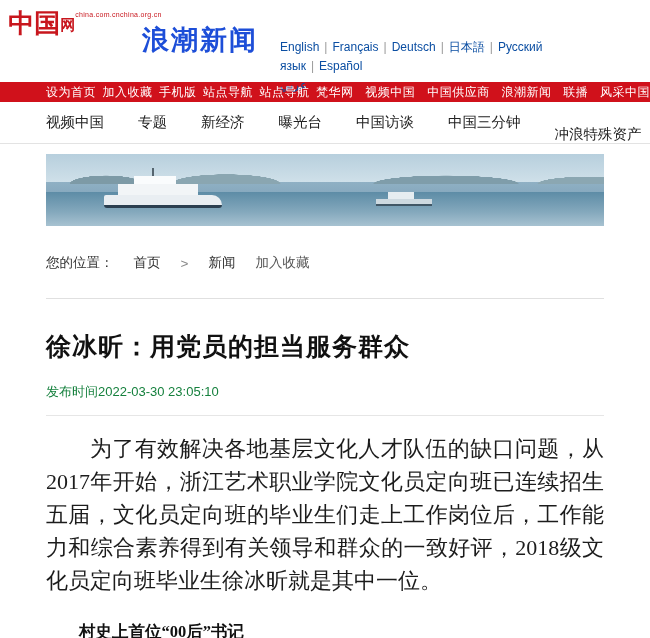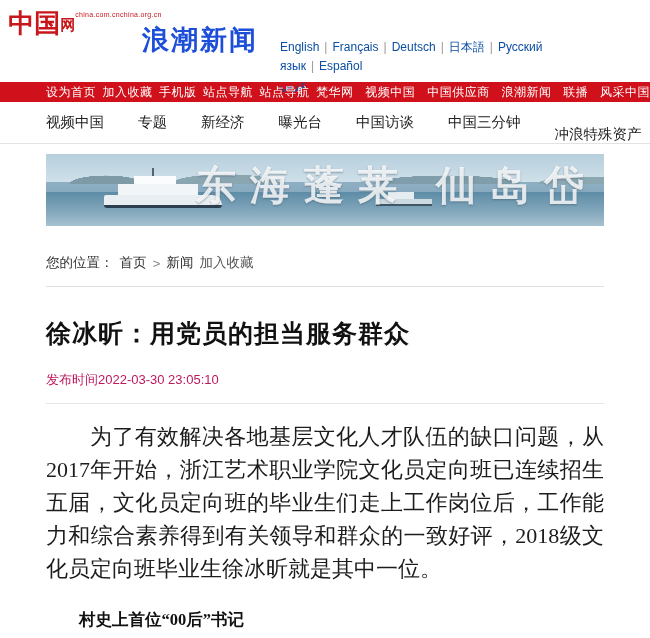--- a/index.html
+++ b/index.html
@@ -180,45 +180,45 @@
     letter-spacing: 14px;
     white-space: nowrap;
     text-shadow: 0 1px 2px rgba(60,80,95,.45);
   }
 
   
   .breadcrumb {
     margin: 28px 46px 0 46px;
     font-size: 13.5px;
     color: #333;
-    padding-bottom: 14px;
+    padding-bottom: 26px;
     border-bottom: 1px solid #e0e0e0;
     display: flex;
     align-items: center;
-    gap: 6px;
+    gap: 20px;
   }
   .breadcrumb a { color: #333; text-decoration: none; }
   .breadcrumb .sep { color: #888; }
   .breadcrumb .current { color: #555; }
 
   
   .article { padding: 0 46px; }
   .article-title {
-    font-family: Liberation Serif, serif;
+    font-family: Liberation Sans, sans-serif;
     font-size: 25px;
     font-weight: bold;
     color: #111;
     margin: 30px 0 0 0;
     letter-spacing: 1px;
     line-height: 34px;
   }
   .publish {
     margin-top: 20px;
     font-size: 13px;
-    color: #be185d;
+    color: #15803d;
     padding-bottom: 14px;
     border-bottom: 1px solid #e6e6e6;
   }
   .body-text {
     font-family: "Liberation Serif", serif;
     font-size: 22px;
     color: #1c1c1c;
     line-height: 33px;
     margin: 16px 0 0 0;
     text-indent: 2em;
@@ -297,21 +297,20 @@
     <div class="boat">
       <div class="hull"></div>
         <div class="deck"></div>
         <div class="cabin"></div>
         <div class="mast"></div>
     </div>
     <div class="boat2">
       <div class="hull2"></div>
         <div class="top2"></div>
     </div>
-    <div class="banner-text">东海蓬莱 仙岛岱</div>
   </div>
 
   <div class="breadcrumb">
     <span>您的位置：</span>
     <a href="#">首页</a>
     <span class="sep">&gt;</span>
     <a href="#">新闻</a>
     <span class="current">加入收藏</span>
   </div>
 

